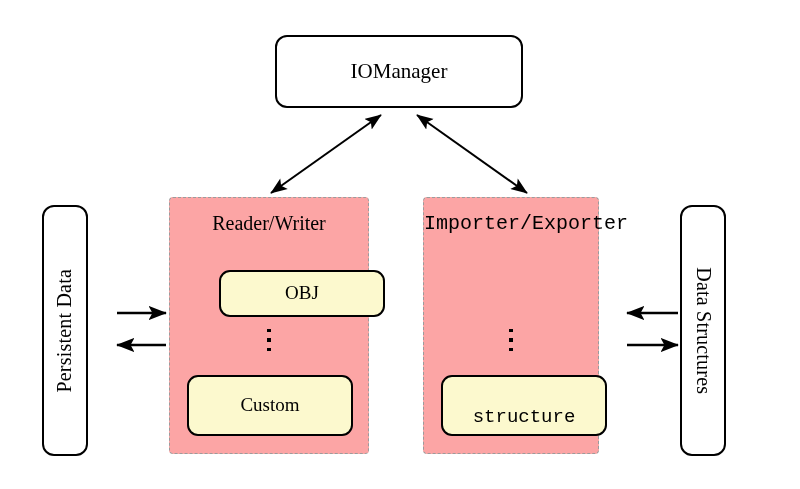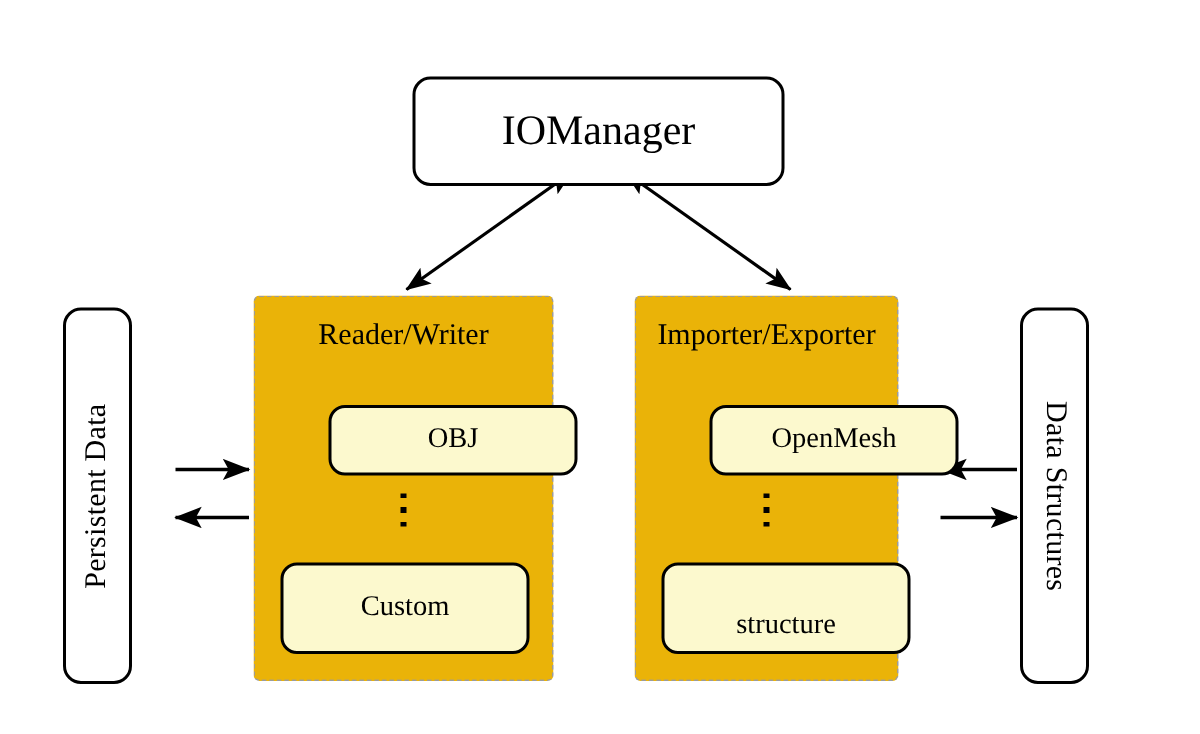--- a/index.html
+++ b/index.html
@@ -34,23 +34,22 @@
     text-align: center;
     line-height: 1.18;
   }
 
   
   #iomanager-node {
     left: 275px;
     top: 35px;
     width: 248px;
     height: 73px;
-    font-size: 28px;
+    font-size: 21px;
     border-radius: 12px;
-    margin-top: 16px;
   }
 
   
   .side-box {
     width: 46px;
     height: 251px;
     border-radius: 12px;
   }
   #persistent-data-node { left: 42px; top: 205px; }
   #data-structures-node { left: 680px; top: 205px; }
@@ -61,26 +60,26 @@
     font-size: 20px;
     letter-spacing: 0.2px;
   }
   .vtext-up   { transform: rotate(-90deg); }
   .vtext-down { transform: rotate(90deg); }
 
   
   .group {
     position: absolute;
     box-sizing: border-box;
-    background: #eab308;
+    background: #fca5a5;
     border: 1.6px dashed #9c9c9c;
     border-radius: 4px;
   }
   #reader-writer-group   { left: 169px; top: 197px; width: 200px; height: 257px; }
-  #importer-exporter-group { left: 423px; top: 197px; width: 176px; height: 257px; }
+  #importer-exporter-group { left: 423px; top: 197px; width: 176px; height: 257px; font-family: Liberation Mono, monospace; }
 
   .group-title {
     position: absolute;
     top: 14px;
     left: 0;
     width: 100%;
     text-align: center;
     font-size: 20px;
     white-space: nowrap;
   }
@@ -205,23 +204,20 @@
       <span>
         <span>Custom</span><br>
       </span>
     </div>
   </div>
 
   <div class="group" id="importer-exporter-group">
 
     <div class="group-title">Importer/Exporter</div>
 
-    <div class="inner-node inner-top">
-      <span>OpenMesh</span>
-    </div>
 
     <div class="vdots">
       <i></i>
       <i></i>
       <i></i>
     </div>
 
     <div class="inner-node inner-bottom">
       <span>
         <br>

